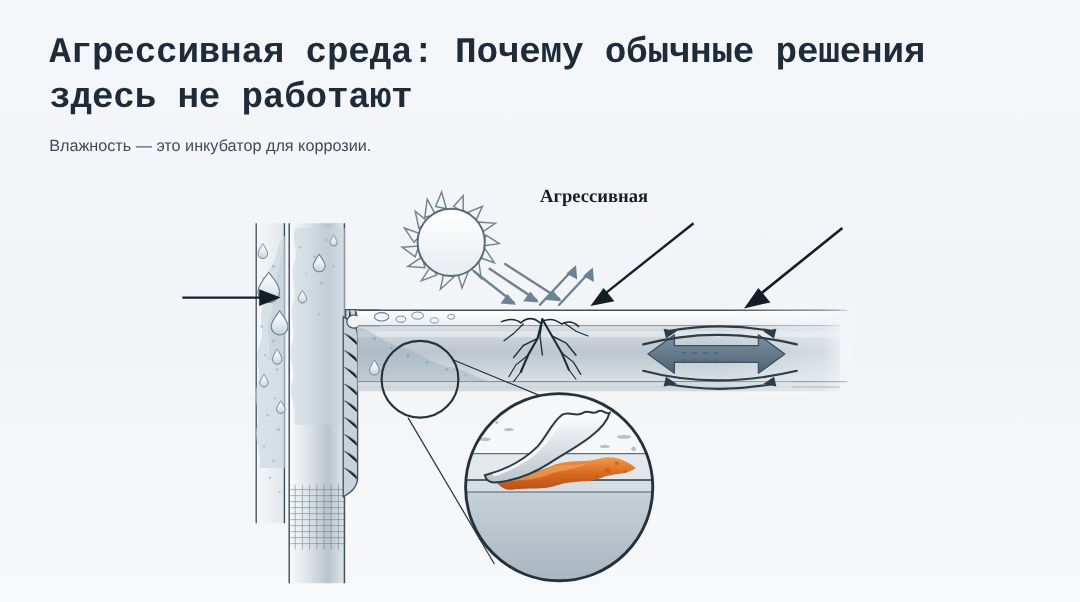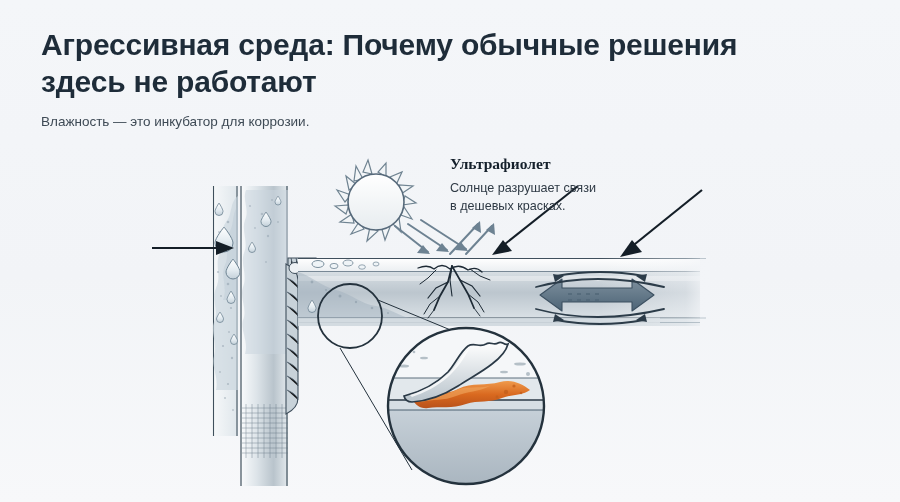--- a/index.html
+++ b/index.html
@@ -13,21 +13,21 @@
   }
   #page{
     position:relative;
     width:900px;height:502px;
     background:linear-gradient(180deg,#f4f6f9 0%,#f2f4f7 55%,#f7f8fa 100%);
   }
 
   
   .header{position:absolute;left:41px;top:27px;width:800px;}
   .title{
-    font-family:Liberation Sans, sans-serif;
+    font-family:Liberation Mono, monospace;
     font-weight:700;
     font-size:30px;
     line-height:1.22;
     color:#1e2c39;
     letter-spacing:-0.2px;
     margin:0;
     max-width:740px;
   }
   .subtitle{
     margin:14px 0 0 0;
@@ -440,21 +440,19 @@
     </g>
 
     <g>
       <line x1="702" y1="190" x2="630" y2="248" stroke="#141e27" stroke-width="2.2"></line>
       <path d="M620 257 l22 -5 l-10 -12 z" fill="#141e27"></path>
     </g>
   </svg>
 
 
   <div class="anno" id="anno-uv">
-    <div class="lab">Ультрафиолет</div>
-    <div class="body">Солнце разрушает связи
-в дешевых красках.</div>
+    <div class="lab">Агрессивная</div>
   </div>
 
   <div class="anno" id="anno-thermal">
   </div>
 
 </div>
 
 </body></html>

